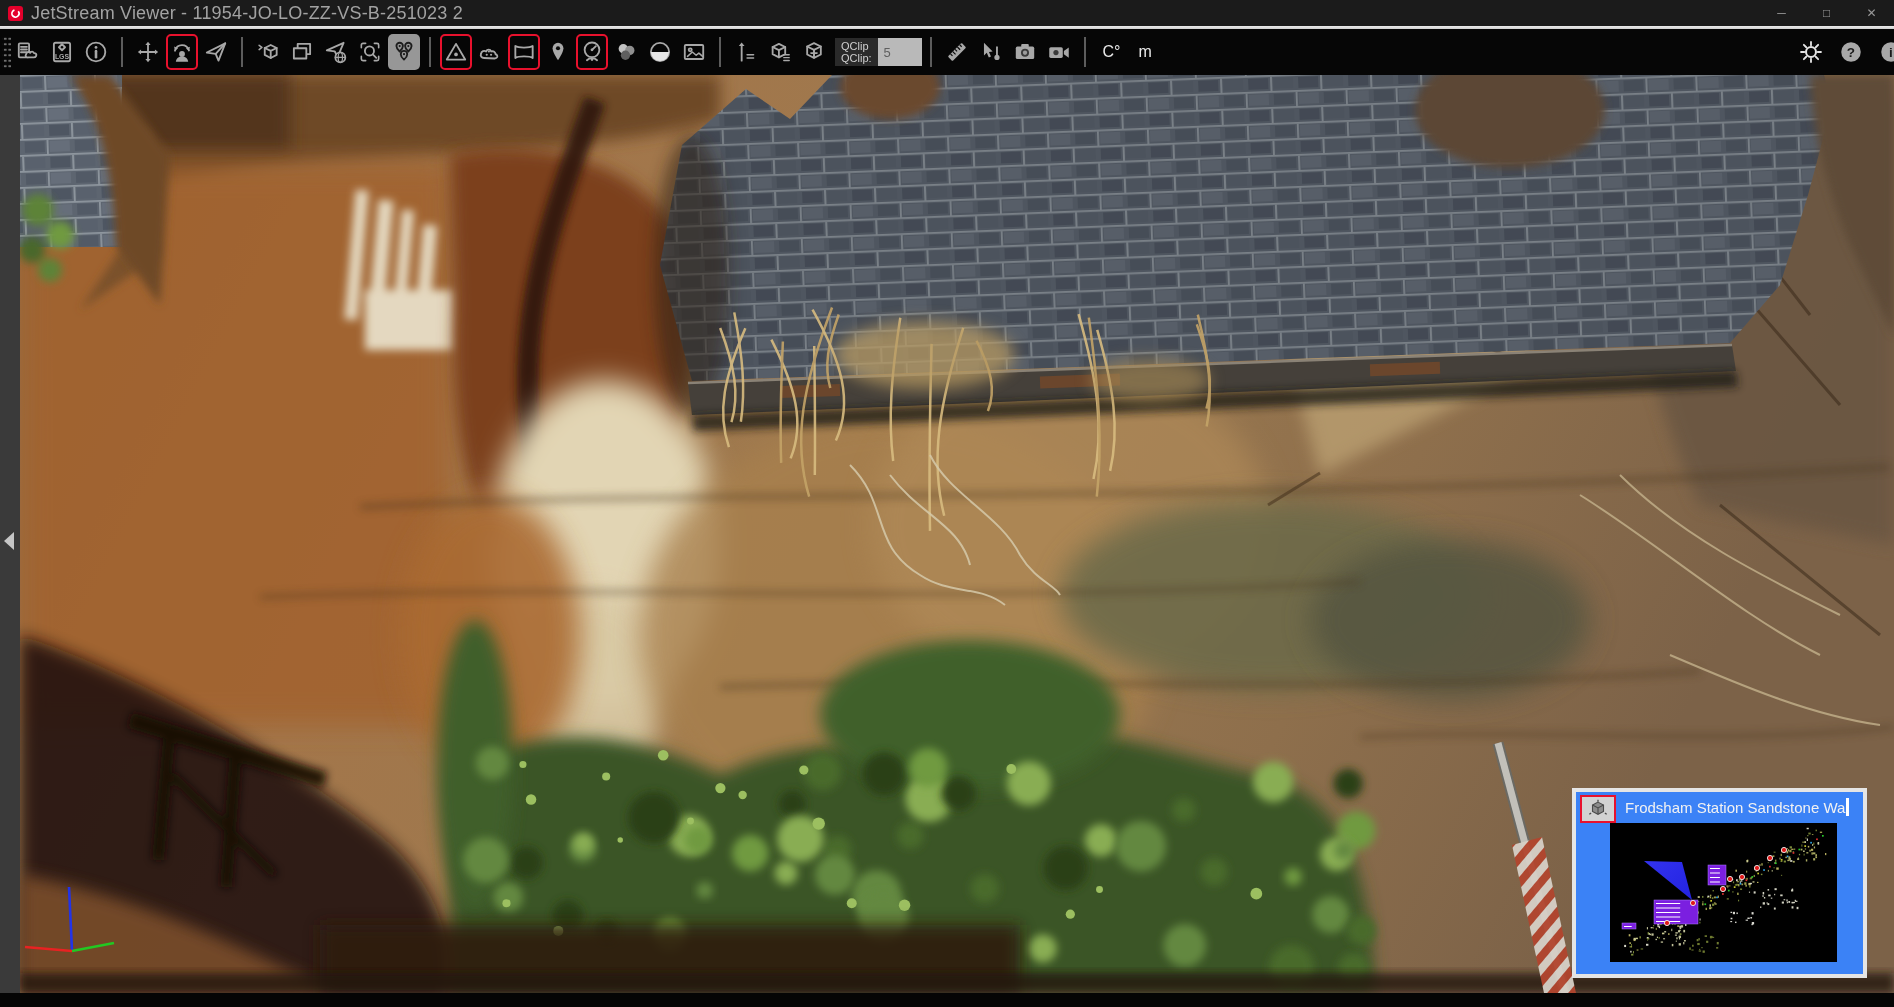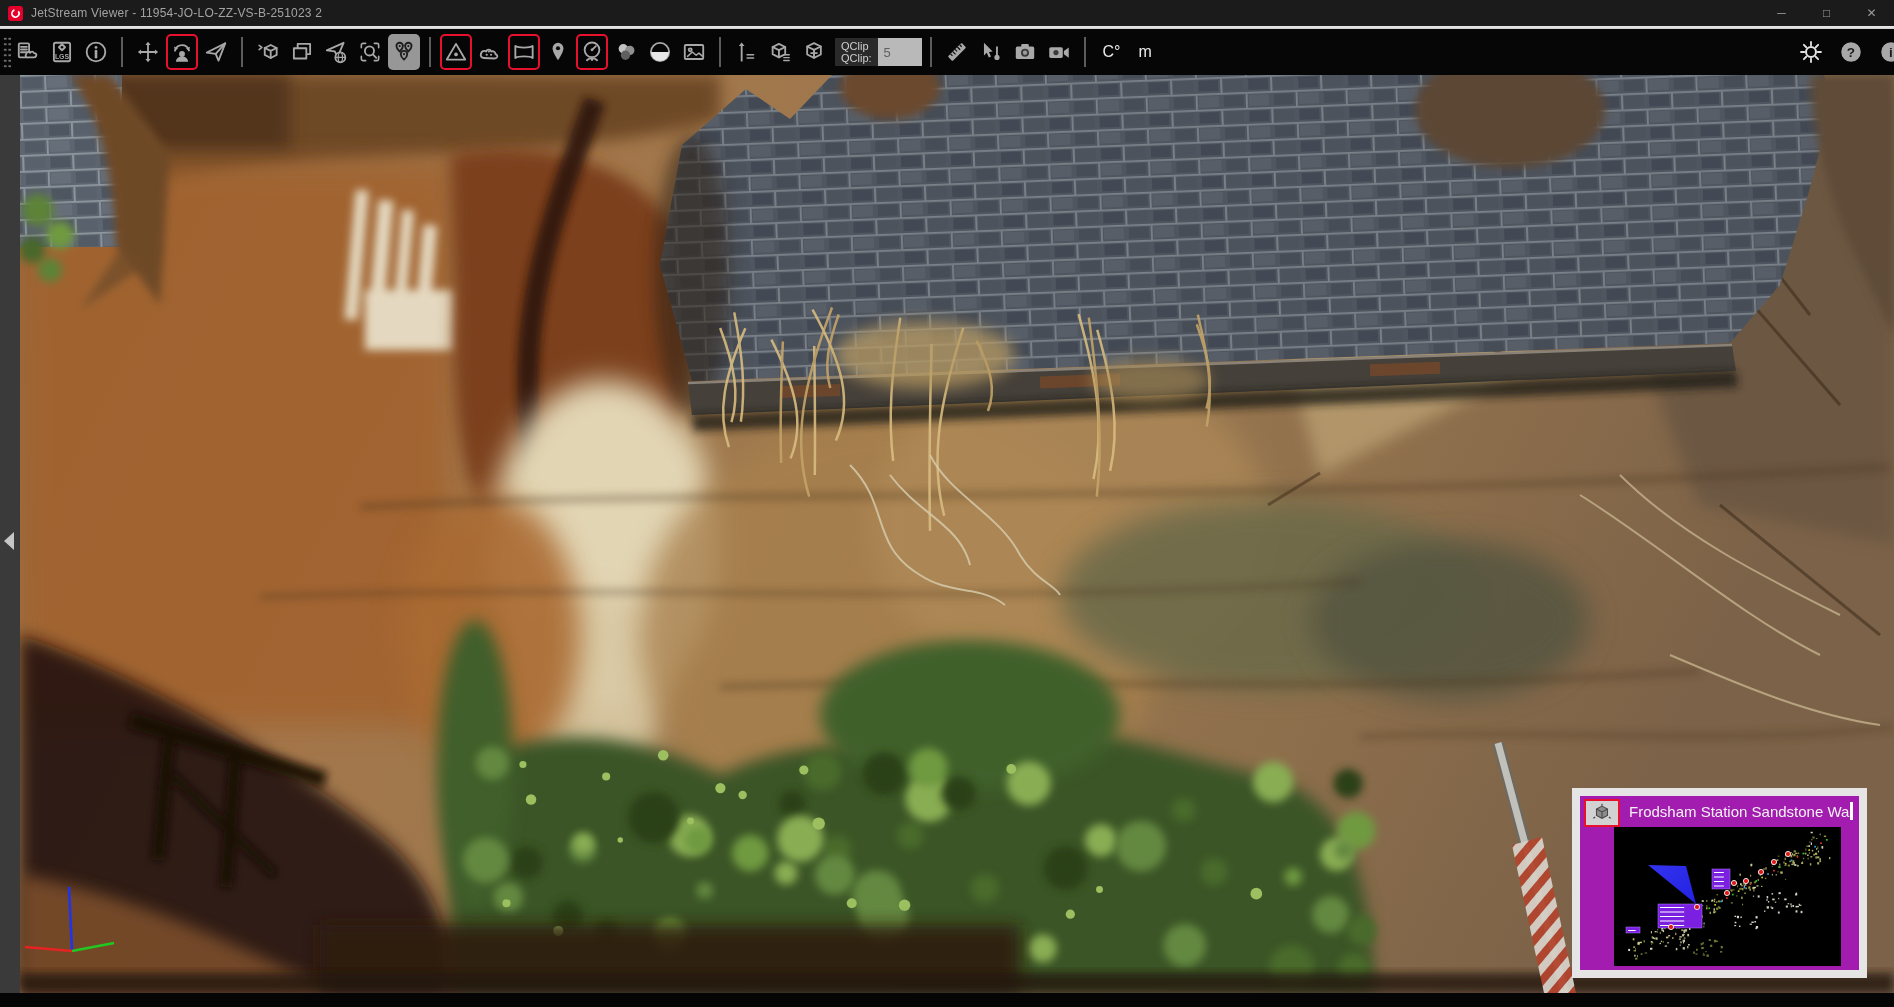--- a/index.html
+++ b/index.html
@@ -1,21 +1,21 @@
 <!DOCTYPE html>
 <html style="--accent-red: #e8112d;"><head>
 <meta charset="utf-8">
 <style>
   html,body{margin:0;padding:0;background:#000;}
   .app{position:relative;width:1894px;height:1007px;overflow:hidden;font-family:"Liberation Sans",sans-serif;background:#000;}
 
   
   .titlebar{position:absolute;left:0;top:0;width:100%;height:26px;background:#1b1b1b;display:flex;align-items:center;}
   .app-icon{width:15px;height:15px;margin-left:8px;border-radius:3px;background:#e4002b;display:flex;align-items:center;justify-content:center;flex:0 0 auto;}
-  .title-text{color:#a2a2a2;font-size:12px;margin-left:8px;white-space:nowrap;letter-spacing:.2px;}
+  .title-text{color:#a2a2a2;font-size:18px;margin-left:8px;white-space:nowrap;letter-spacing:.2px;}
   .win-controls{margin-left:auto;display:flex;align-items:center;height:100%;}
   .wc{width:45px;height:100%;display:flex;align-items:center;justify-content:center;color:#9a9a9a;font-size:12px;cursor:default;}
   .tb-sep-line{position:absolute;left:0;top:26px;width:100%;height:3px;background:linear-gradient(#ececec,#cfcfcf);}
 
   
   .toolbar{position:absolute;left:0;top:29px;width:100%;height:46px;background:#060606;display:flex;align-items:center;}
   .grip{width:9px;height:34px;margin-left:2px;background-image:radial-gradient(circle,#6f6f6f 1.1px,transparent 1.4px);background-size:4.5px 5.5px;background-position:1px 1px;flex:0 0 auto;}
   .tb-main{display:flex;align-items:center;height:100%;}
   .sep{width:2px;height:30px;background:#5c5c5c;margin:0 8px;flex:0 0 auto;}
   .tb-btn{width:32px;height:36px;margin:0 1px;display:flex;align-items:center;justify-content:center;background:transparent;border:2px solid transparent;border-radius:5px;color:#a8a8a8;box-sizing:border-box;flex:0 0 auto;}
@@ -30,21 +30,21 @@
   .tb-right .tb-btn.gear{color:#e4e4e4;}
   .tb-right .tb-btn:last-child{margin-right:-13px;}
 
   
   .viewport{position:absolute;left:0;top:75px;width:1894px;height:918px;background:#2a2018;overflow:hidden;}
   .scene{position:absolute;left:20px;top:0;width:1874px;height:918px;display:block;}
   .left-strip{position:absolute;left:0;top:0;width:20px;height:918px;background:#3a3a3a;}
   .collapse-arrow{position:absolute;left:4px;top:457px;width:0;height:0;border-top:9px solid transparent;border-bottom:9px solid transparent;border-right:10px solid #c6c6c6;}
 
   
-  .minimap{position:absolute;left:1572px;top:713px;width:295px;height:190px;background:#a21caf;border:8px solid #e5e5e5;box-sizing:border-box;}
+  .minimap{position:absolute;left:1572px;top:713px;width:295px;height:190px;background:#3b82f6;border:4px solid #e5e5e5;box-sizing:border-box;}
   .mm-head{position:absolute;left:0;top:0;width:100%;height:30px;display:flex;align-items:center;}
   .mm-cube{width:36px;height:28px;margin:3px 0 0 4px;background:#d2d2d2;border:2px solid var(--accent-red);box-sizing:border-box;display:flex;align-items:center;justify-content:center;}
   .mm-cube svg{width:22px;height:22px;}
   .mm-title{color:#f2f2f2;font-size:15px;margin-left:9px;white-space:nowrap;}
   .mm-caret{width:3px;height:18px;background:#ffffff;margin-left:1px;}
   .mm-map{position:absolute;left:34px;top:31px;width:227px;height:139px;background:#000;display:block;}
 
   
   .bottombar{position:absolute;left:0;top:993px;width:100%;height:14px;background:#050505;}
 </style>

